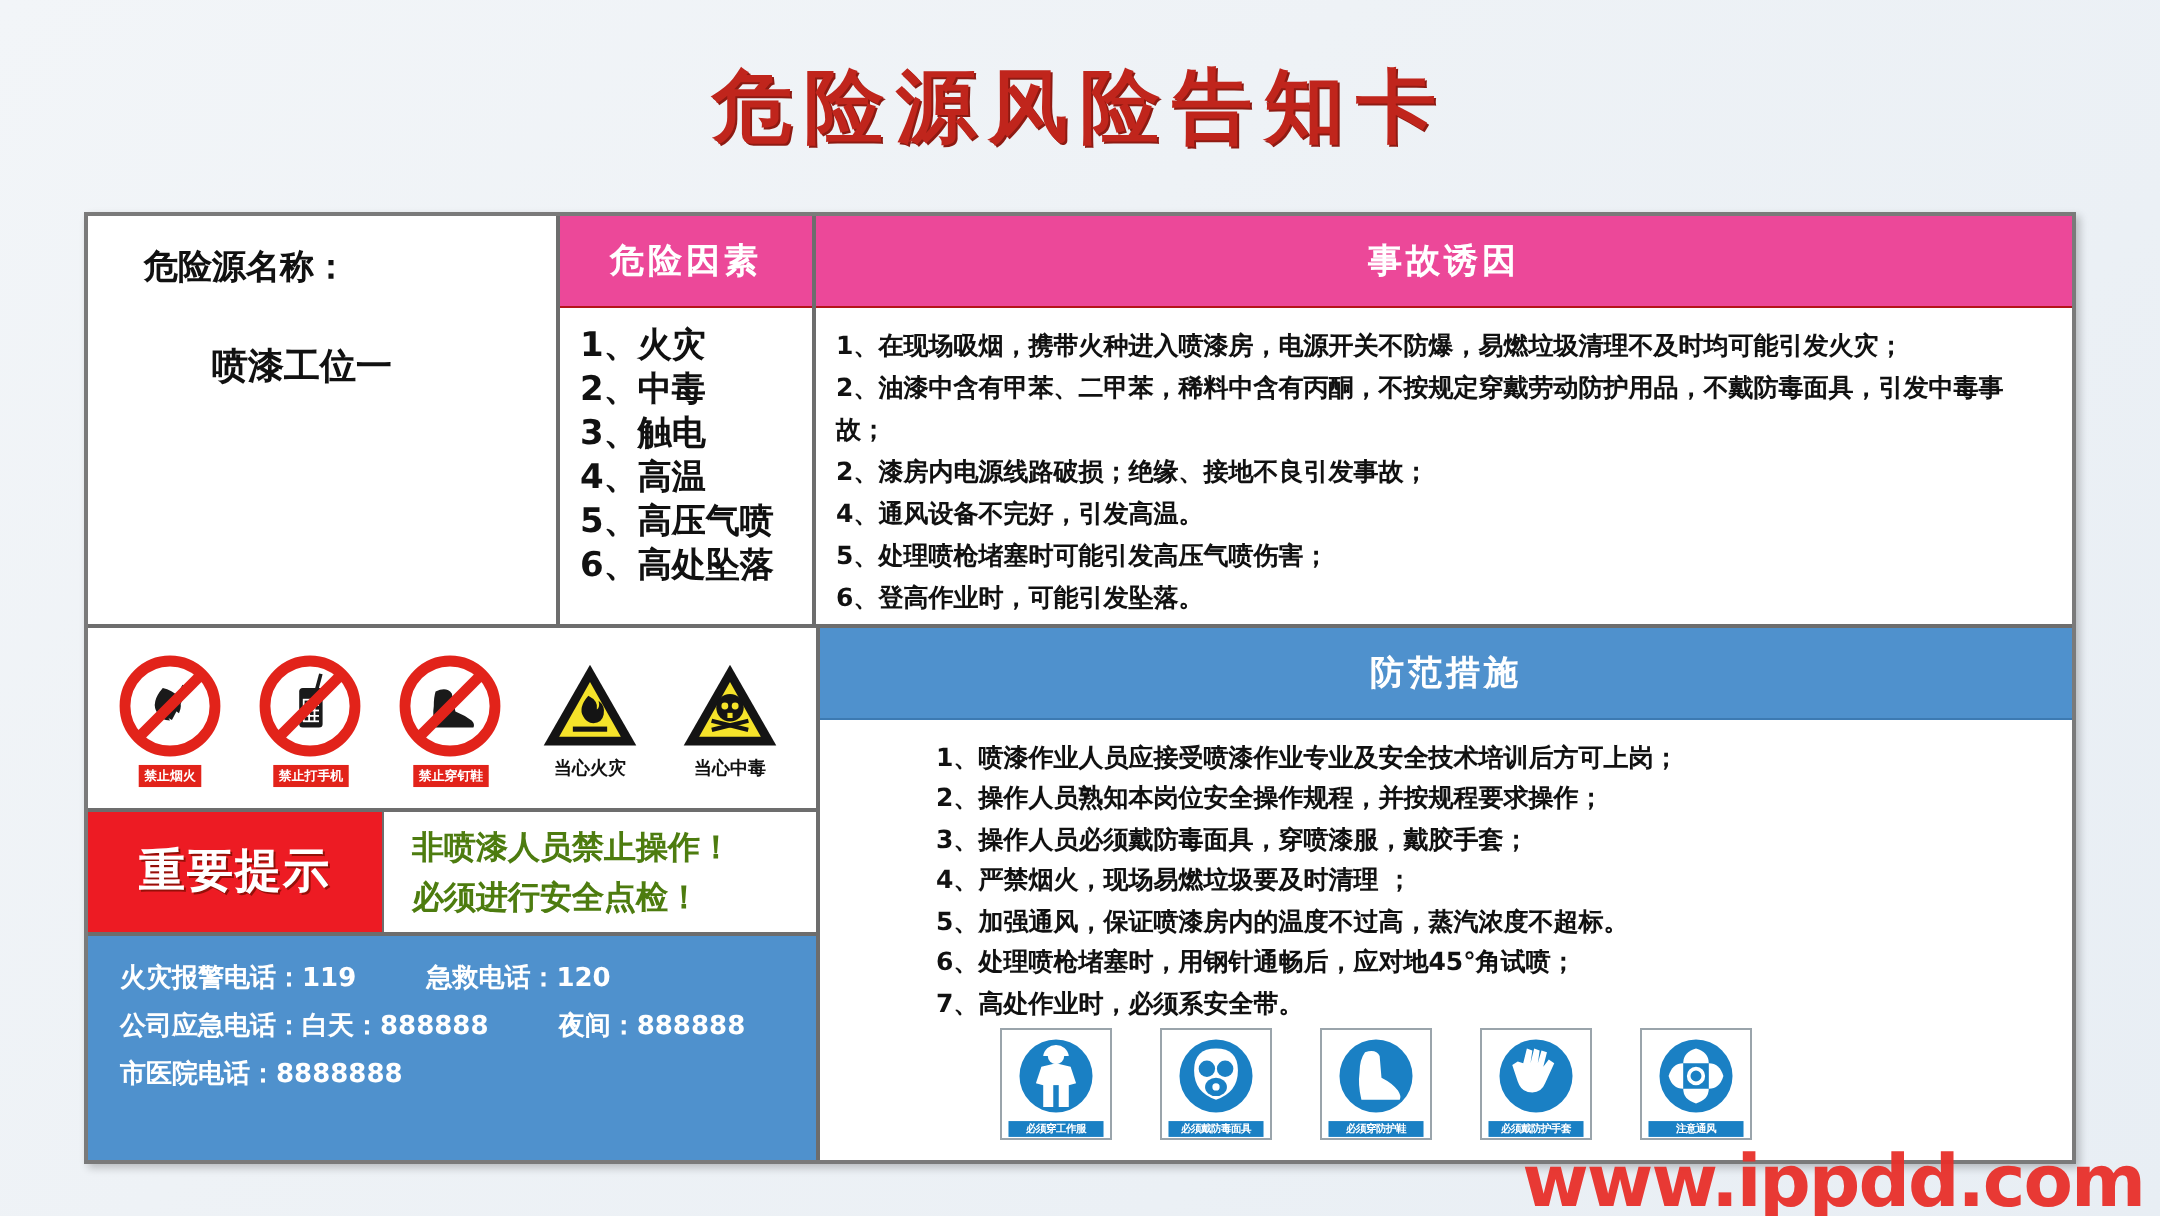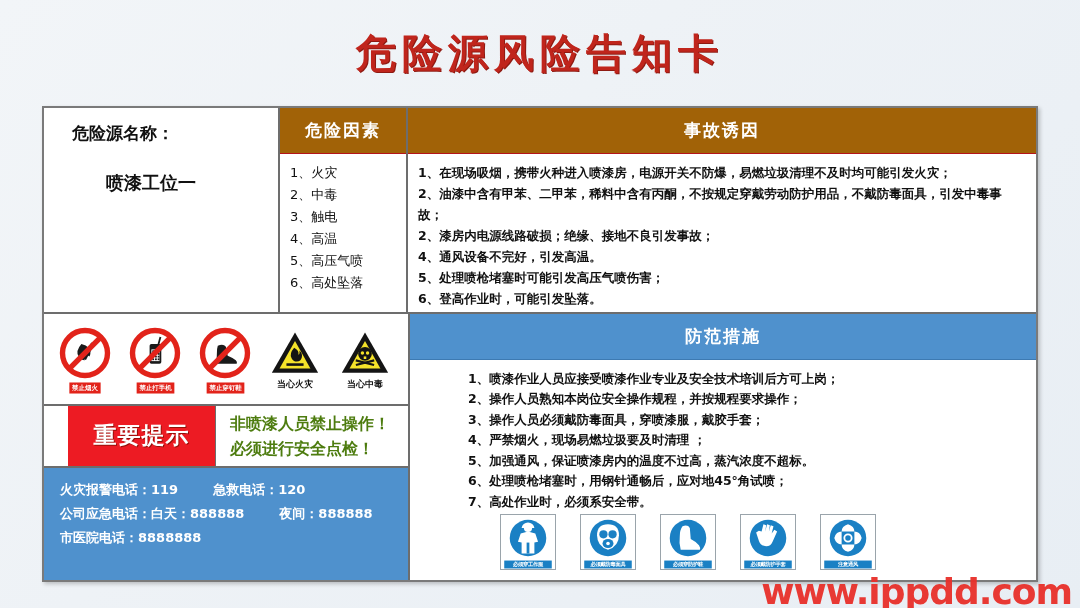--- a/index.html
+++ b/index.html
@@ -38,28 +38,28 @@
     padding: 14px 10px 0 10px;
     display: flex; flex-direction: column; align-items: flex-start;
   }
   .name-label { font-size: 17px; font-weight: bold; color: #111; padding-left: 18px; }
   .name-value { font-size: 18px; font-weight: bold; color: #111; margin-top: 26px; padding-left: 52px; }
 
   .col-factors { width: 128px; border-right: 2px solid #6d6d6d; display: flex; flex-direction: column; }
   .col-causes  { flex: 1; display: flex; flex-direction: column; }
 
   .hdr-red {
-    background: #a16207; color: #fff;
+    background: #ec4899; color: #fff;
     font-size: 17px; font-weight: bold; letter-spacing: 2px;
     height: 46px; display: flex; align-items: center; justify-content: center;
     border-bottom: 1px solid #b5141a;
   }
   .factor-list { padding: 8px 0 0 10px; }
   .factor-list li {
-    list-style: none; font-size: 13px; font-weight: normal; color: #111;
+    list-style: none; font-size: 17px; font-weight: bold; color: #111;
     line-height: 22px; white-space: nowrap;
   }
   .cause-list { padding: 8px 12px 0 10px; }
   .cause-list li {
     list-style: none; font-size: 12.5px; font-weight: bold; color: #111;
     line-height: 21px; text-indent: 0;
   }
 
   
   .bot-row { display: flex; flex: 1; }
@@ -77,21 +77,21 @@
     background: #e2231a; padding: 1px 3px; white-space: nowrap;
     letter-spacing: 0px; transform: scale(0.92);
   }
   .sign-cap-black {
     margin-top: 1px; font-size: 9px; font-weight: bold; color: #111; white-space: nowrap;
   }
   .prohib { width: 54px; height: 54px; }
   .warn   { width: 52px; height: 48px; }
 
   
-  .tips { height: 62px; display: flex; border-bottom: 2px solid #6d6d6d; padding-left: 24px; }
+  .tips { height: 62px; display: flex; border-bottom: 2px solid #6d6d6d; }
   .tips-label {
     width: 148px; background: #ed1b23; color: #fff;
     font-size: 23px; font-weight: bold; letter-spacing: 1px;
     display: flex; align-items: center; justify-content: center;
     text-shadow: 1px 1px 0 #941009;
     border-right: 1px solid #6d6d6d;
   }
   .tips-text {
     flex: 1; padding: 5px 0 0 14px;
     font-size: 16px; font-weight: bold; color: #4d7c0f; line-height: 25px;

